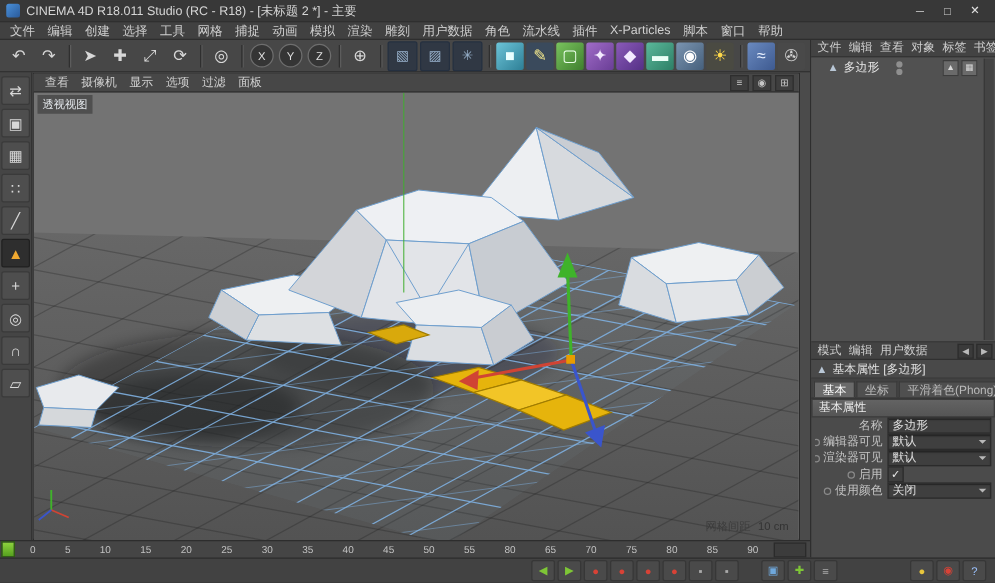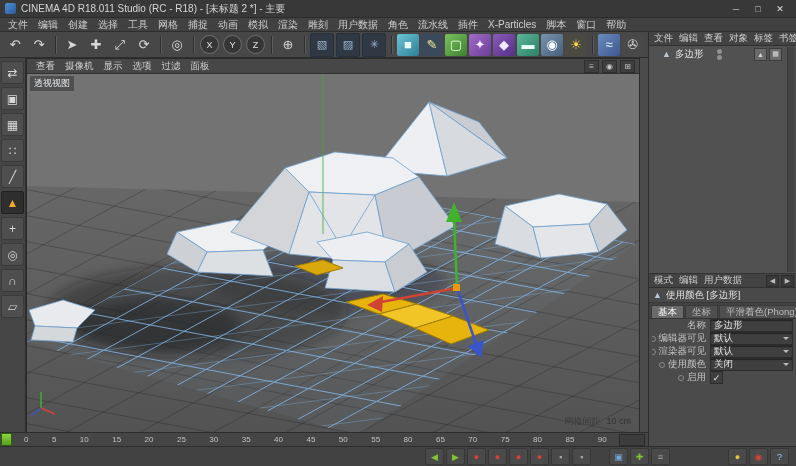--- a/index.html
+++ b/index.html
@@ -369,27 +369,28 @@
       <span class="mi">模式</span>
       <span class="mi">编辑</span>
       <span class="mi">用户数据</span>
       <span class="pm-ico">
         <span>◀</span>
         <span>▶</span>
       </span>
     </div>
     <div class="am-title">
       <span class="obj-ico">▲</span>
-      <span>使用颜色 [多边形]</span>
+      <span>基本属性 [多边形]</span>
     </div>
     <div class="am-tabs">
       <span class="am-tab active">基本</span>
       <span class="am-tab">坐标</span>
       <span class="am-tab">平滑着色(Phong)</span>
     </div>
+    <div class="am-section">基本属性</div>
 
     <div class="am-row">
       <span class="am-label">名称</span>
       <span class="am-input">多边形</span>
     </div>
     <div class="am-row">
       <span class="am-label">
           <i class="pdot"></i>
           <span>编辑器可见</span>
         </span>
@@ -398,30 +399,30 @@
     <div class="am-row">
       <span class="am-label">
           <i class="pdot"></i>
           <span>渲染器可见</span>
         </span>
       <span class="am-input am-select">默认</span>
     </div>
     <div class="am-row">
       <span class="am-label">
           <i class="pdot"></i>
+          <span>启用</span>
+        </span>
+      <span class="am-check">✓</span>
+    </div>
+    <div class="am-row">
+      <span class="am-label">
+          <i class="pdot"></i>
           <span>使用颜色</span>
         </span>
       <span class="am-input am-select">关闭</span>
-    </div>
-    <div class="am-row">
-      <span class="am-label">
-          <i class="pdot"></i>
-          <span>启用</span>
-        </span>
-      <span class="am-check">✓</span>
     </div>
   </div>
 
   <div class="timeline">
     <div class="tl-handle"></div>
     <div class="tl-ticks">
       <span>0</span>
         <span>5</span>
       <span>10</span>
         <span>15</span>

